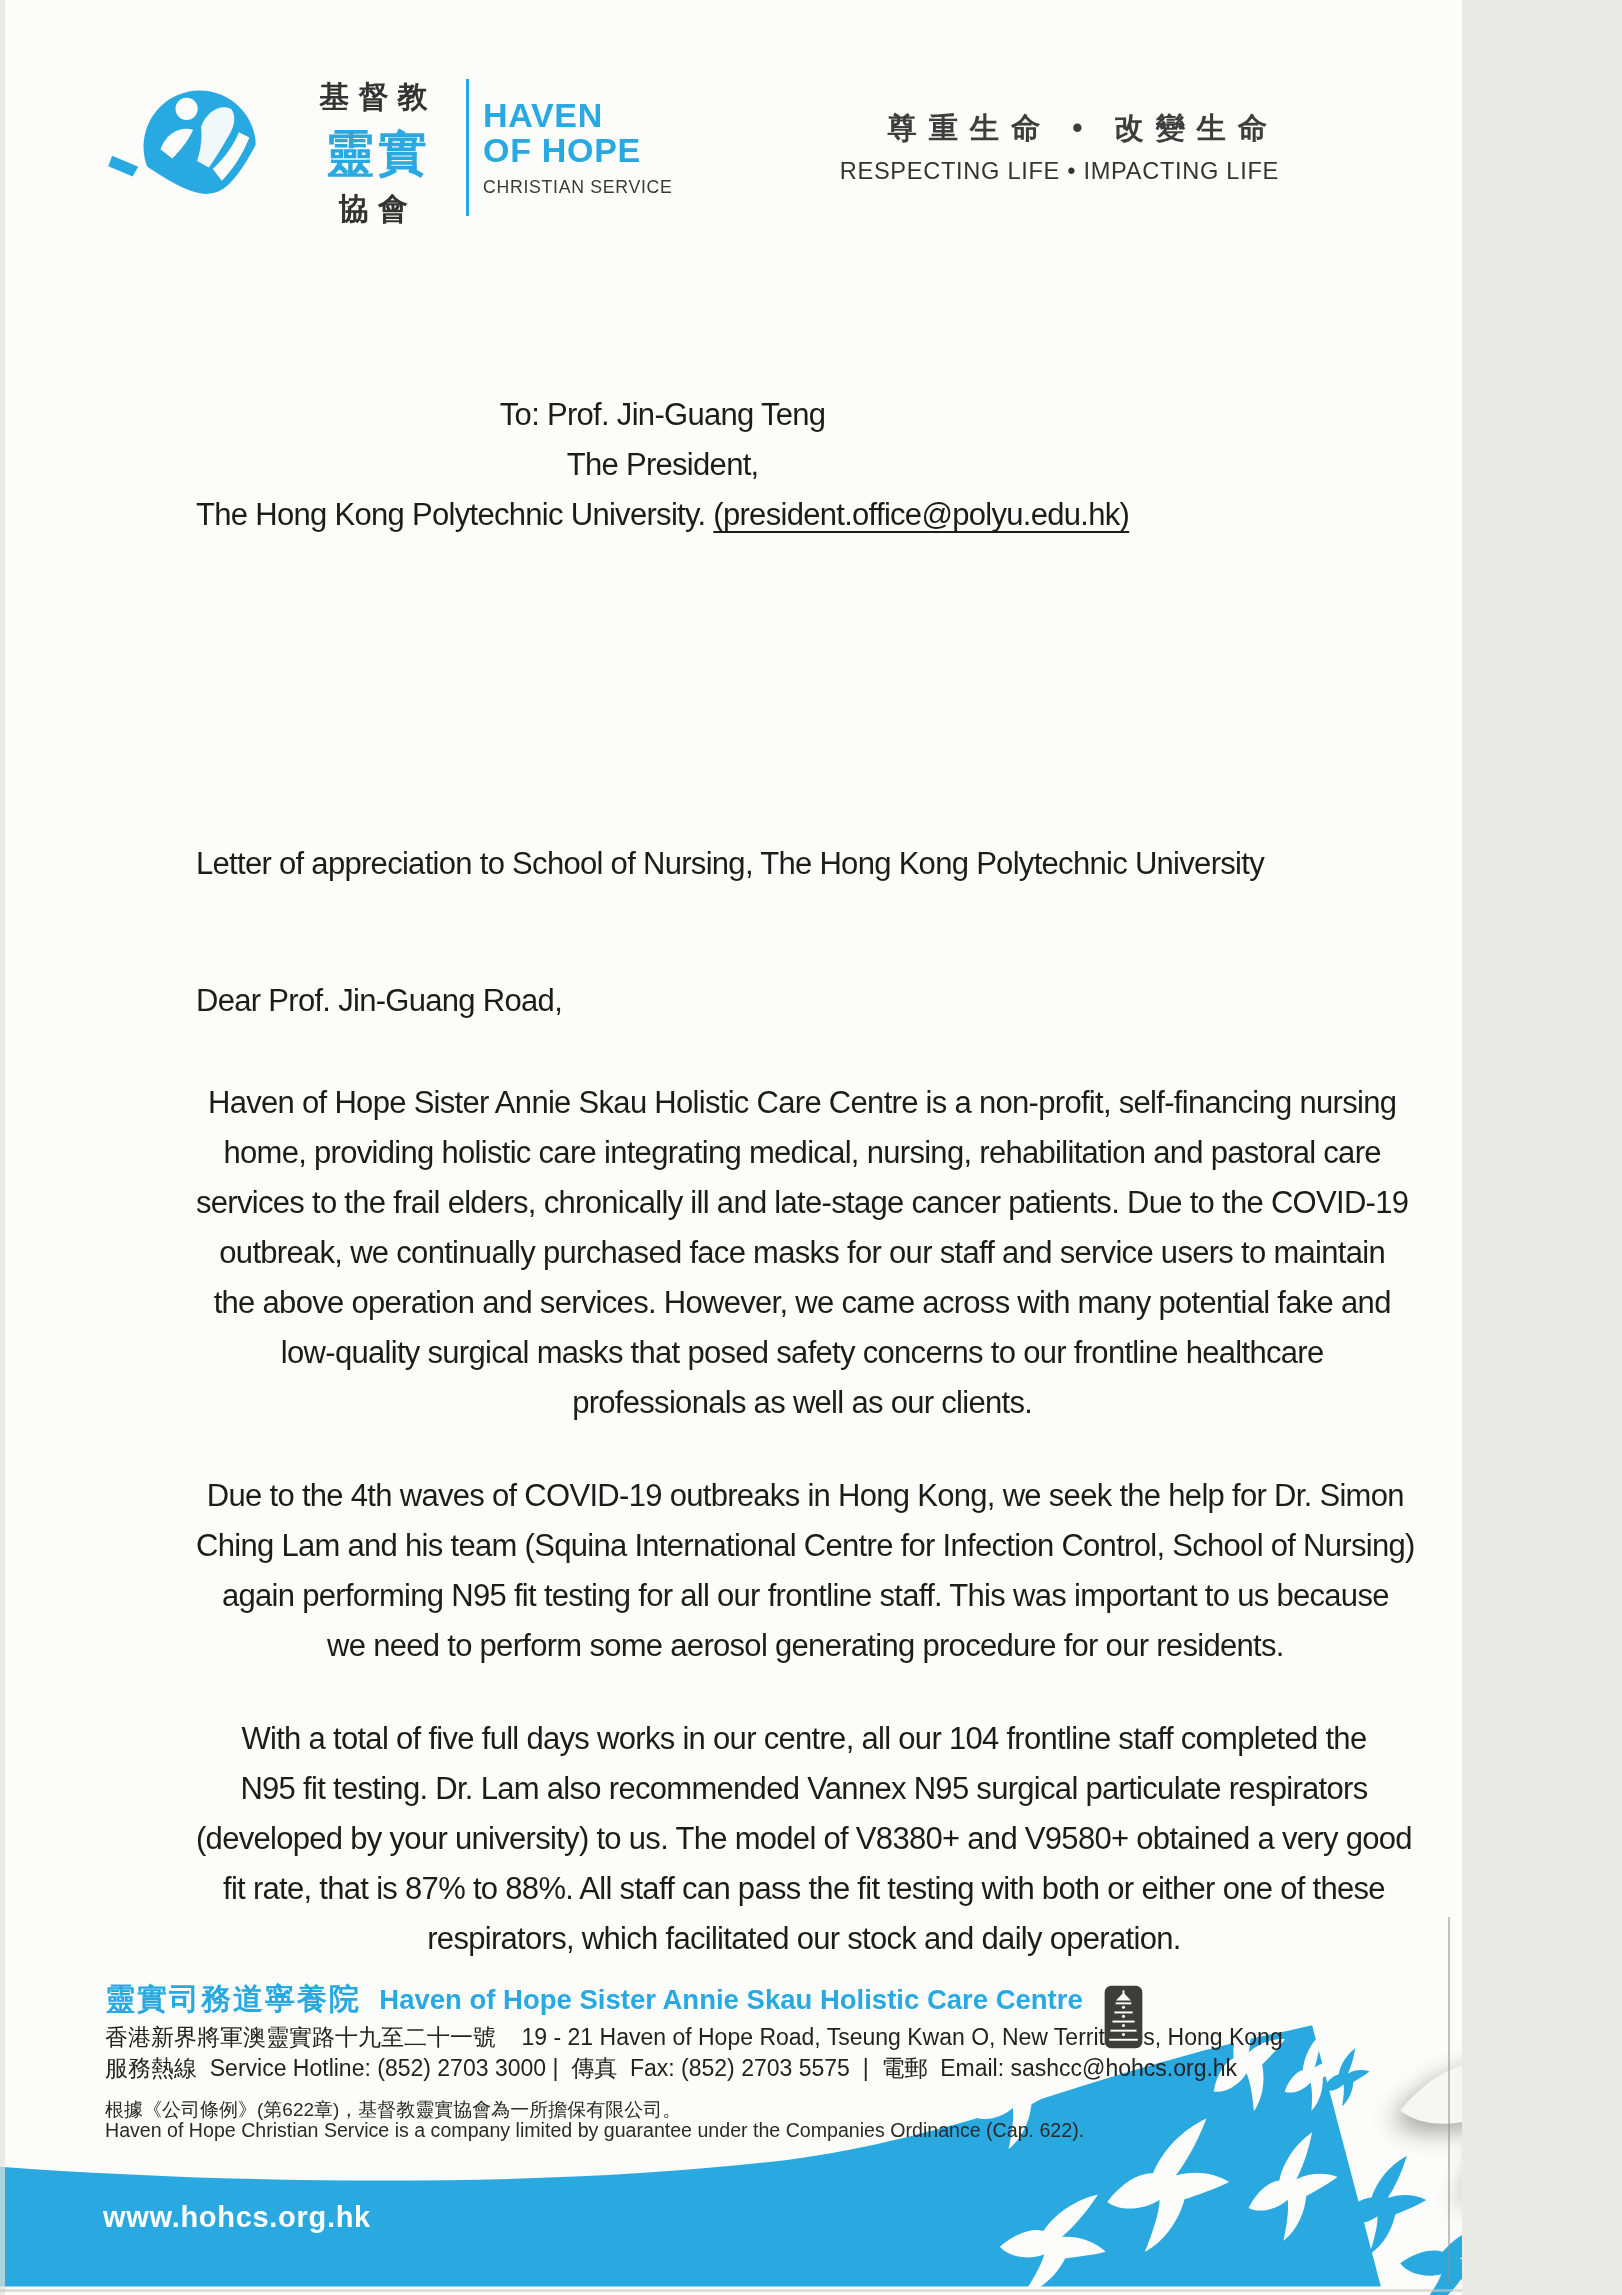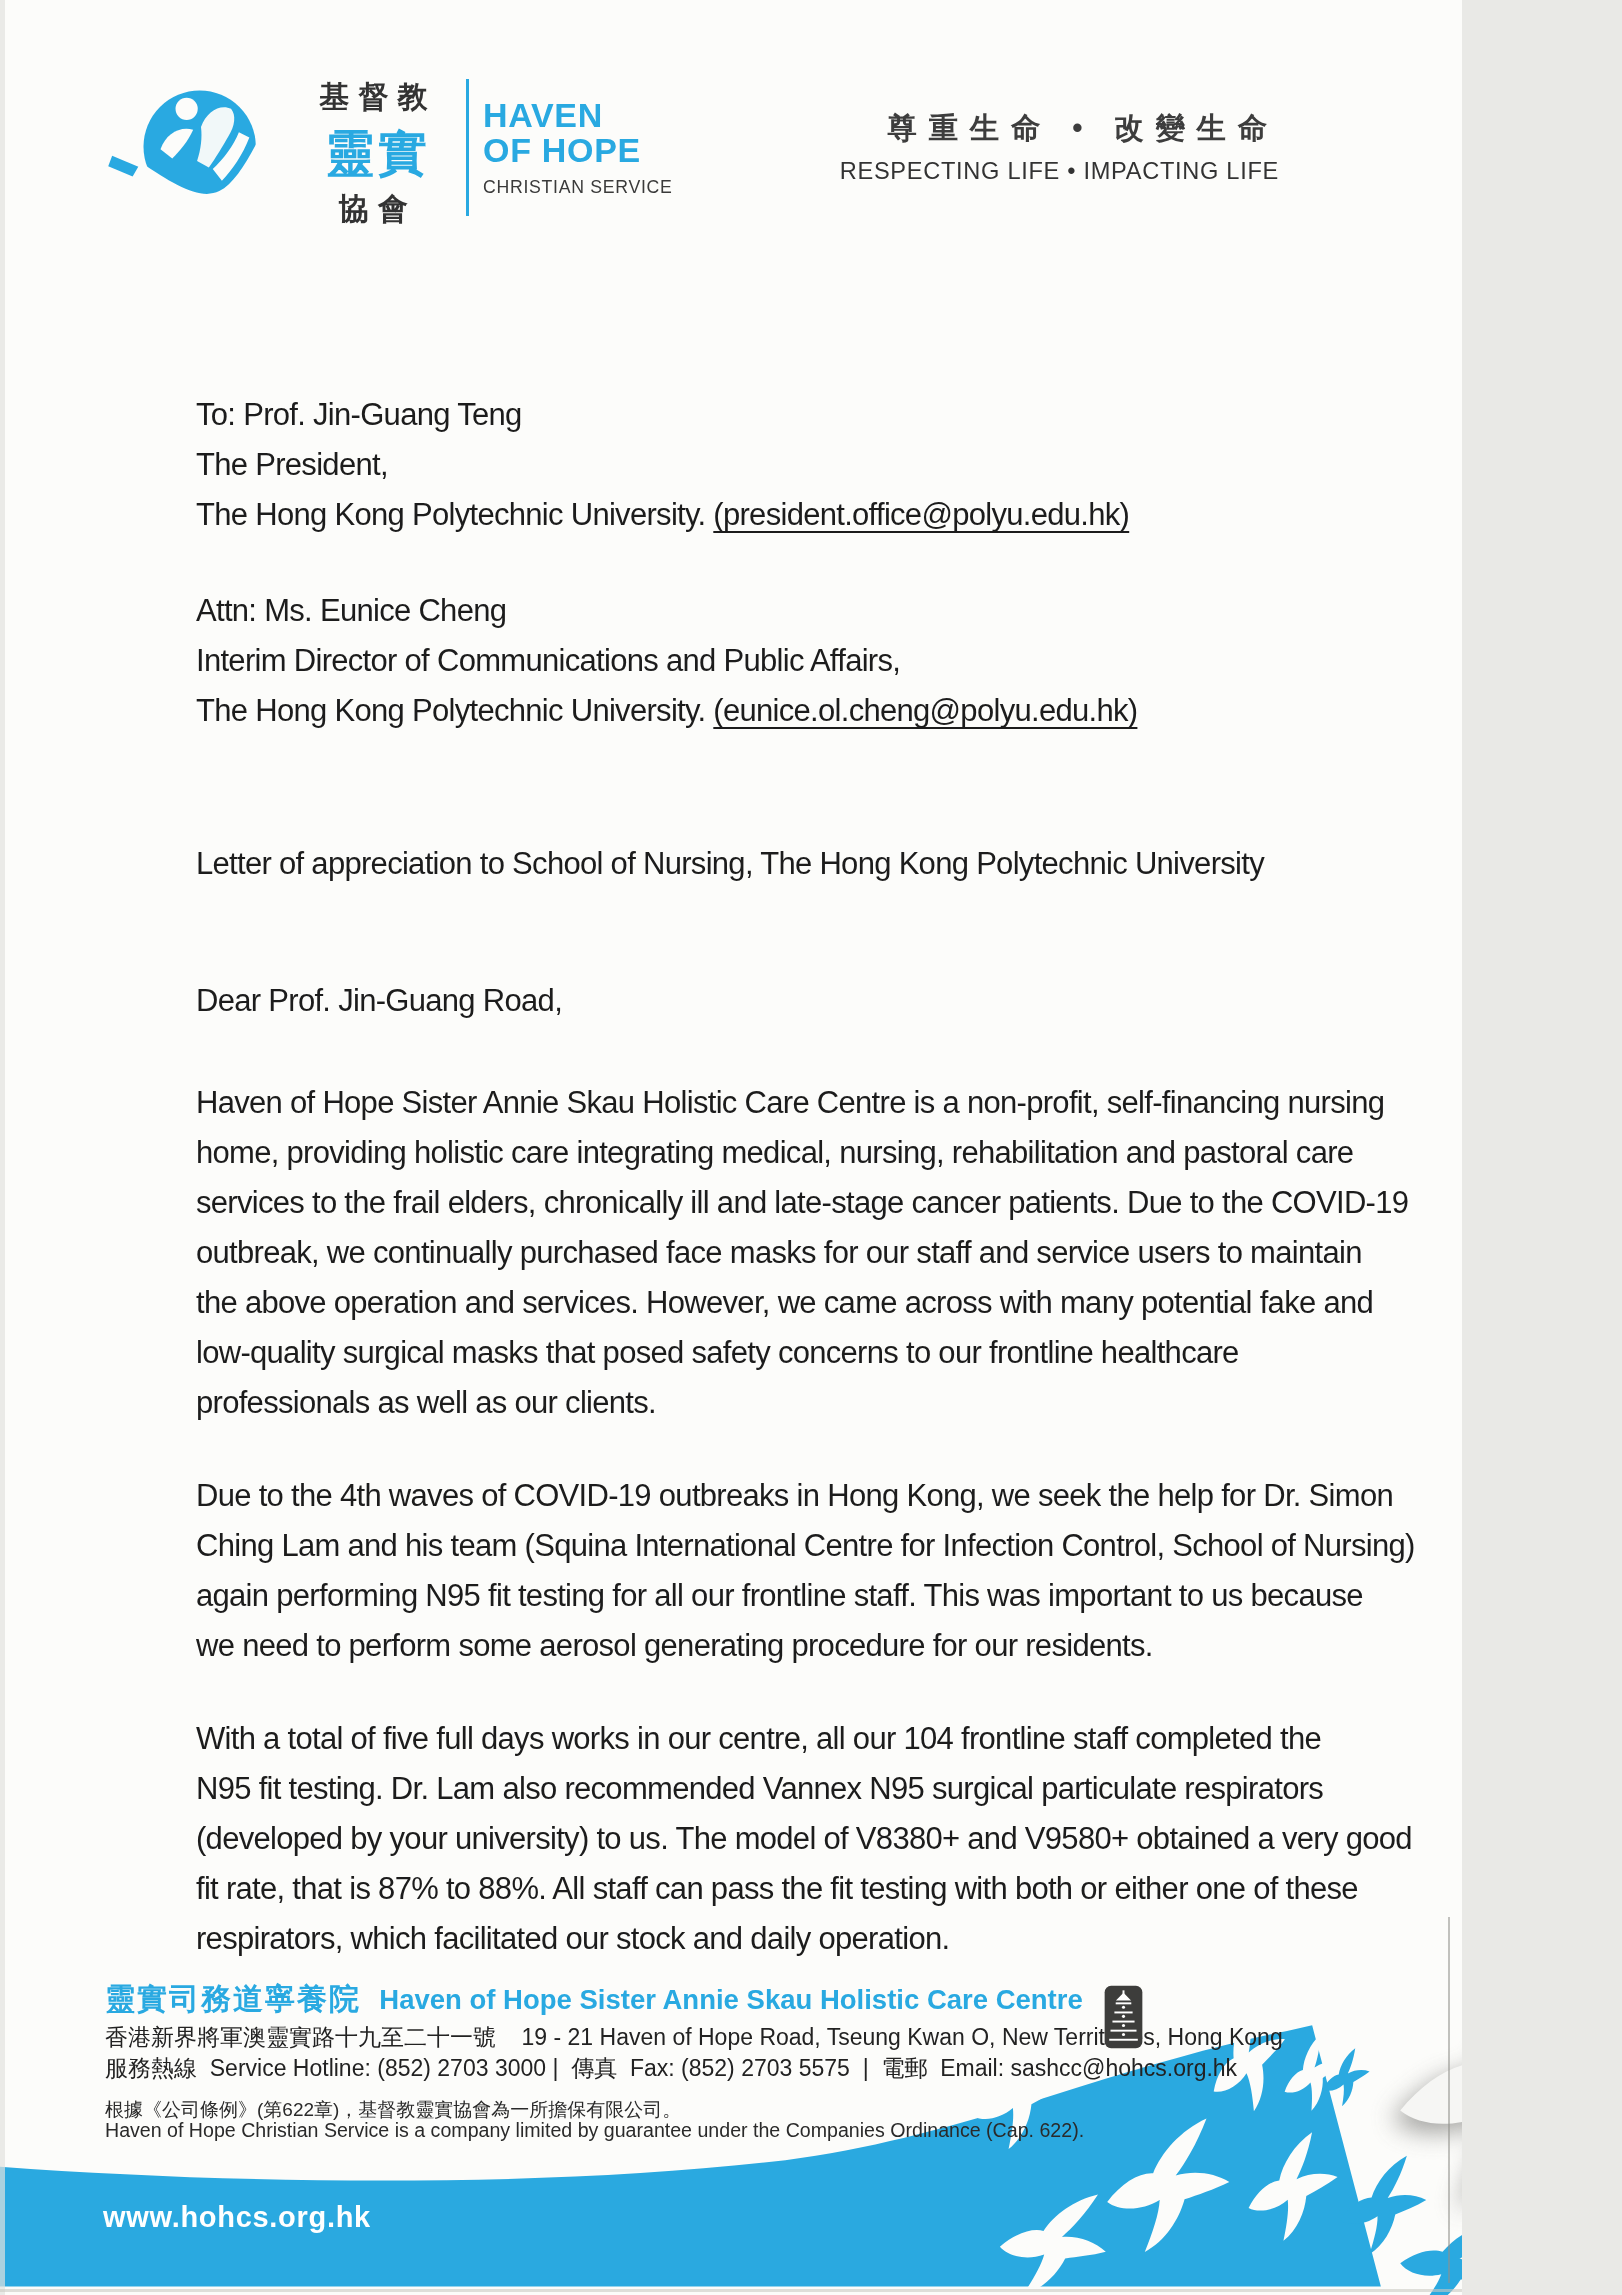--- a/index.html
+++ b/index.html
@@ -21,21 +21,21 @@
   .logo-en{left:483px; top:98px;}
   .logo-en .en-big{font-size:34px; line-height:35px; font-weight:bold; color:#29a9e1; letter-spacing:0.7px;}
   .logo-en .en-sub{font-size:17.7px; color:#3a3a3a; margin-top:9.2px; letter-spacing:0.7px;}
   .tagline{right:183px; top:109px; text-align:right;}
   .tag-zh{font-size:29.4px; letter-spacing:11.8px; color:#3d3d3d; font-weight:bold;}
   .tag-en{font-size:23.6px; color:#333; margin-top:9.2px; letter-spacing:0.7px;}
 
   
   .body-text{
     left:196px; white-space:pre; font-size:31px; line-height:50px;
-    letter-spacing:-0.7px; color:#1c1c1c;
+    letter-spacing:-0.7px; color:#1c1c1c;text-align:center;
   }
   .email-link{text-decoration:underline; text-decoration-thickness:2px; text-underline-offset:5.9px; color:inherit; cursor:pointer;}
   #to-block{top:390px;}
   #attn-block{top:586px;}
   #subject-line{top:839px;}
   #salutation{top:976px;}
   #para1{top:1078px;}
   #para2{top:1471px;}
   #para3{top:1714px;}
 
@@ -103,23 +103,20 @@
   <div class="abs logo-en">
     <div class="en-big">HAVEN</div>
     <div class="en-big">OF HOPE</div>
     <div class="en-sub">CHRISTIAN SERVICE</div>
   </div>
 
   <div class="abs body-text" id="to-block"><span>To: Prof. Jin-Guang Teng
 The President,
 The Hong Kong Polytechnic University. </span><span class="email-link">(president.office@polyu.edu.hk)</span></div>
 
-  <div class="abs body-text" id="attn-block"><span>Attn: Ms. Eunice Cheng
-Interim Director of Communications and Public Affairs,
-The Hong Kong Polytechnic University. </span><span class="email-link">(eunice.ol.cheng@polyu.edu.hk)</span></div>
 
   <div class="abs body-text" id="subject-line">Letter of appreciation to School of Nursing, The Hong Kong Polytechnic University</div>
 
   <div class="abs body-text" id="salutation">Dear Prof. Jin-Guang Road,</div>
 
   <div class="abs body-text" id="para1">Haven of Hope Sister Annie Skau Holistic Care Centre is a non-profit, self-financing nursing
 home, providing holistic care integrating medical, nursing, rehabilitation and pastoral care
 services to the frail elders, chronically ill and late-stage cancer patients. Due to the COVID-19
 outbreak, we continually purchased face masks for our staff and service users to maintain
 the above operation and services. However, we came across with many potential fake and

